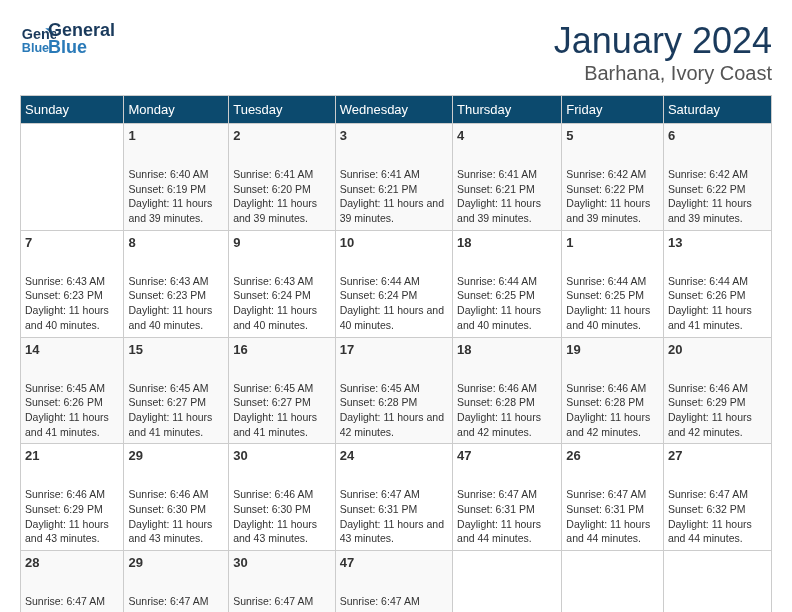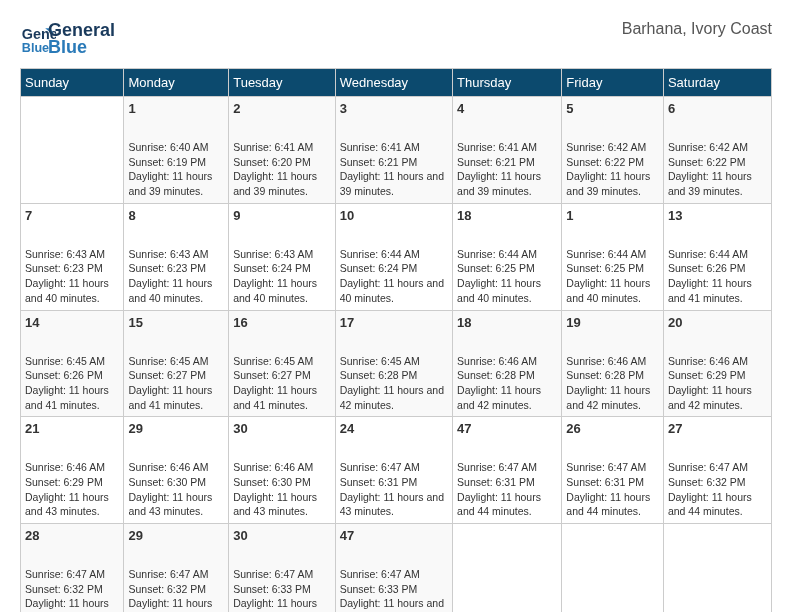--- a/index.html
+++ b/index.html
@@ -27,21 +27,21 @@
     }
     .title-block {
       text-align: right;
     }
     .month-title {
       font-size: 36px;
       color: #1a3a5c;
       font-weight: normal;
     }
     .subtitle {
-      font-size: 16px;
+      font-size: 20px;
       color: #555;
     }
     table {
       width: 100%;
       border-collapse: collapse;
       font-size: 11px;
     }
     thead th {
       background: #0c4a6e;
       color: #fff;
@@ -88,20 +88,21 @@
       <text x="2" y="20" font-size="16" font-weight="bold" fill="#1a3a5c">General</text>
       <text x="2" y="34" font-size="14" font-weight="bold" fill="#2a7ab8">Blue</text>
       <polygon points="28,8 38,16 34,8" fill="#2a7ab8"></polygon>
     </svg>
     <div style="display:flex;flex-direction:column;margin-left:-10px;">
       <span style="font-size:18px;font-weight:bold;color:#1a3a5c;">General</span>
       <span style="font-size:18px;font-weight:bold;color:#2a7ab8;margin-top:-4px;">Blue</span>
     </div>
   </div>
   <div class="title-block">
+    <div class="month-title">January 2024</div>
     <div class="subtitle">Barhana, Ivory Coast</div>
   </div>
 </div>
 
 <table>
   <thead>
     <tr>
     <th>Sunday</th>
         <th>Monday</th>
         <th>Tuesday</th>

